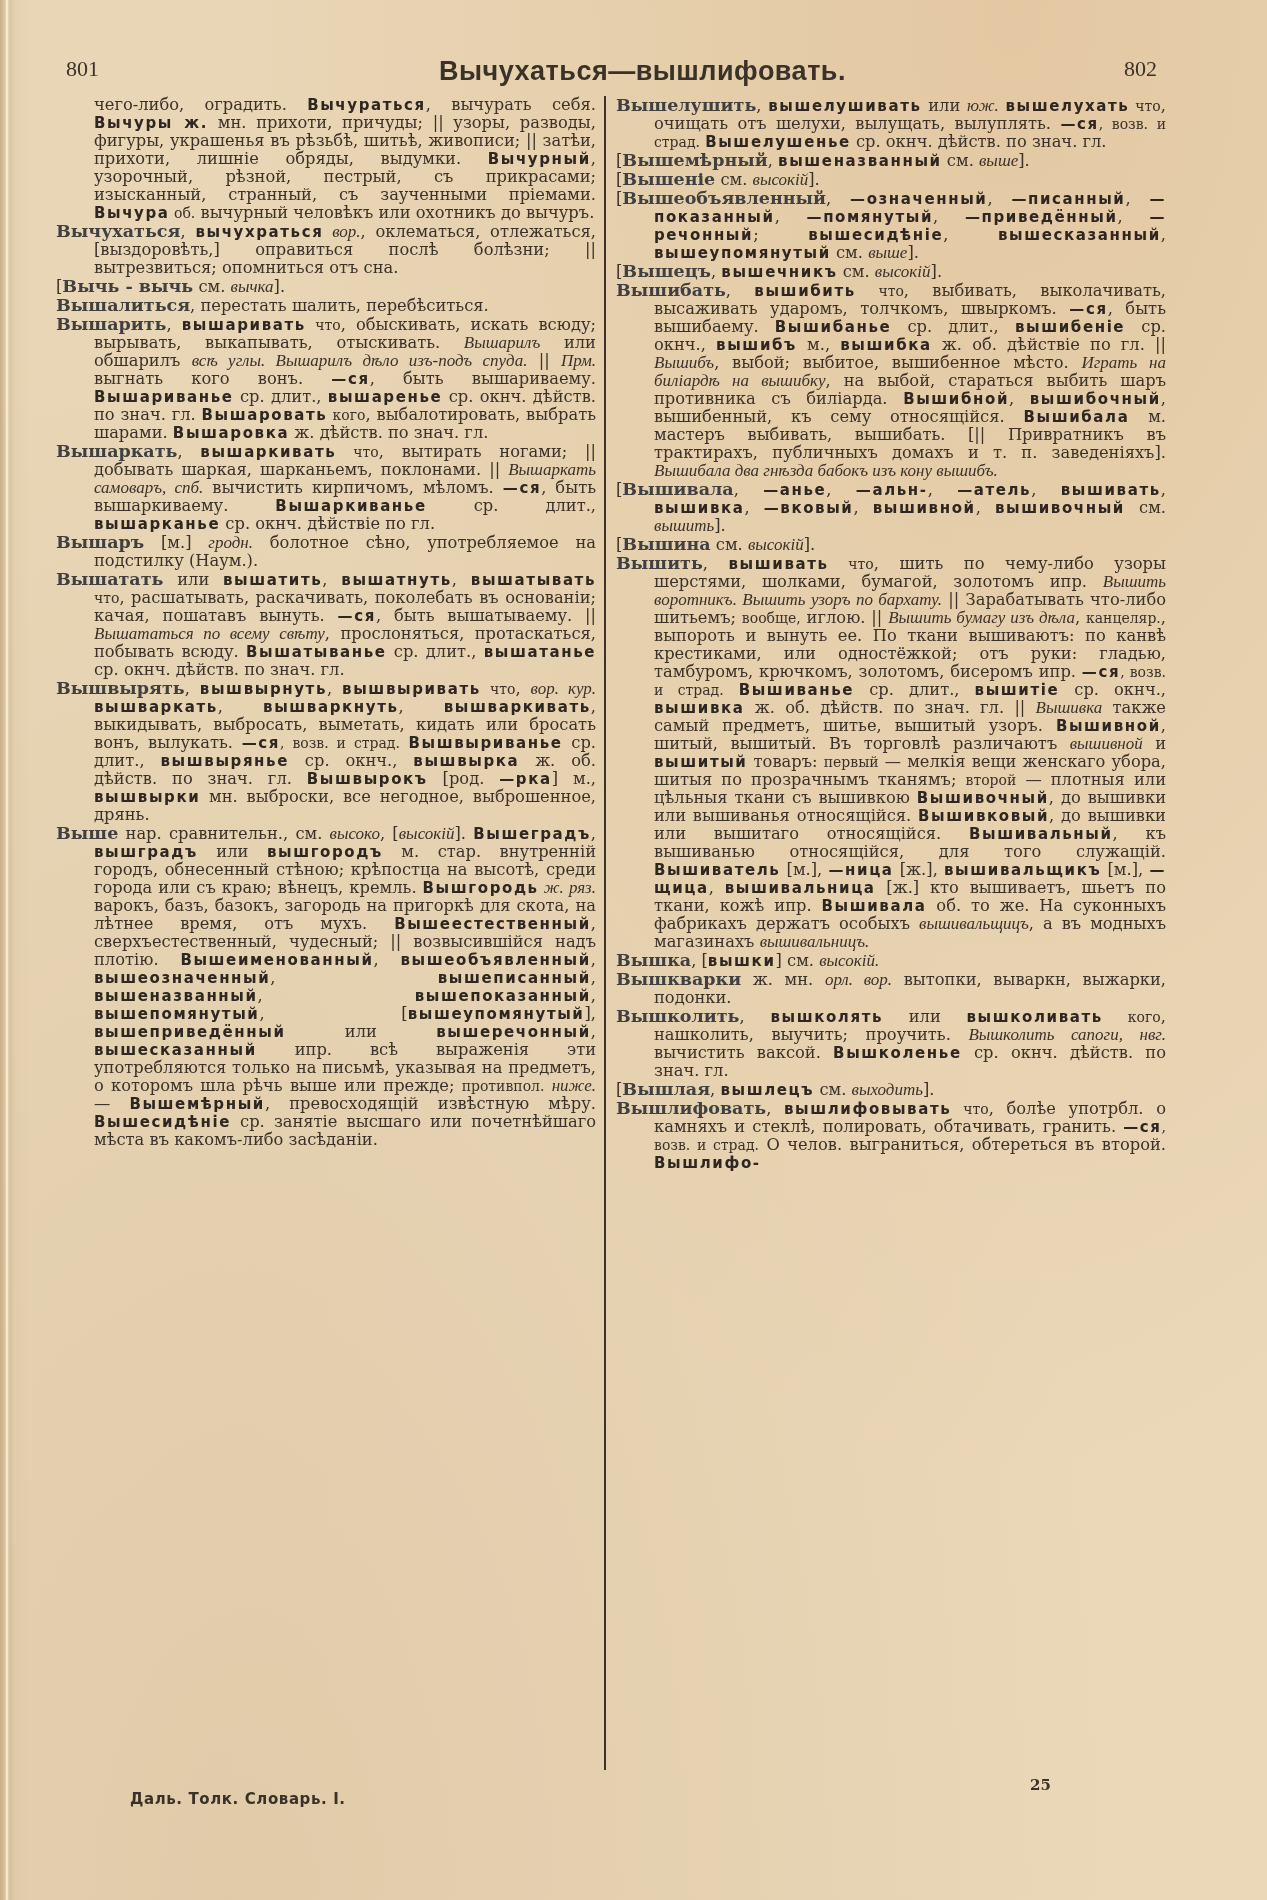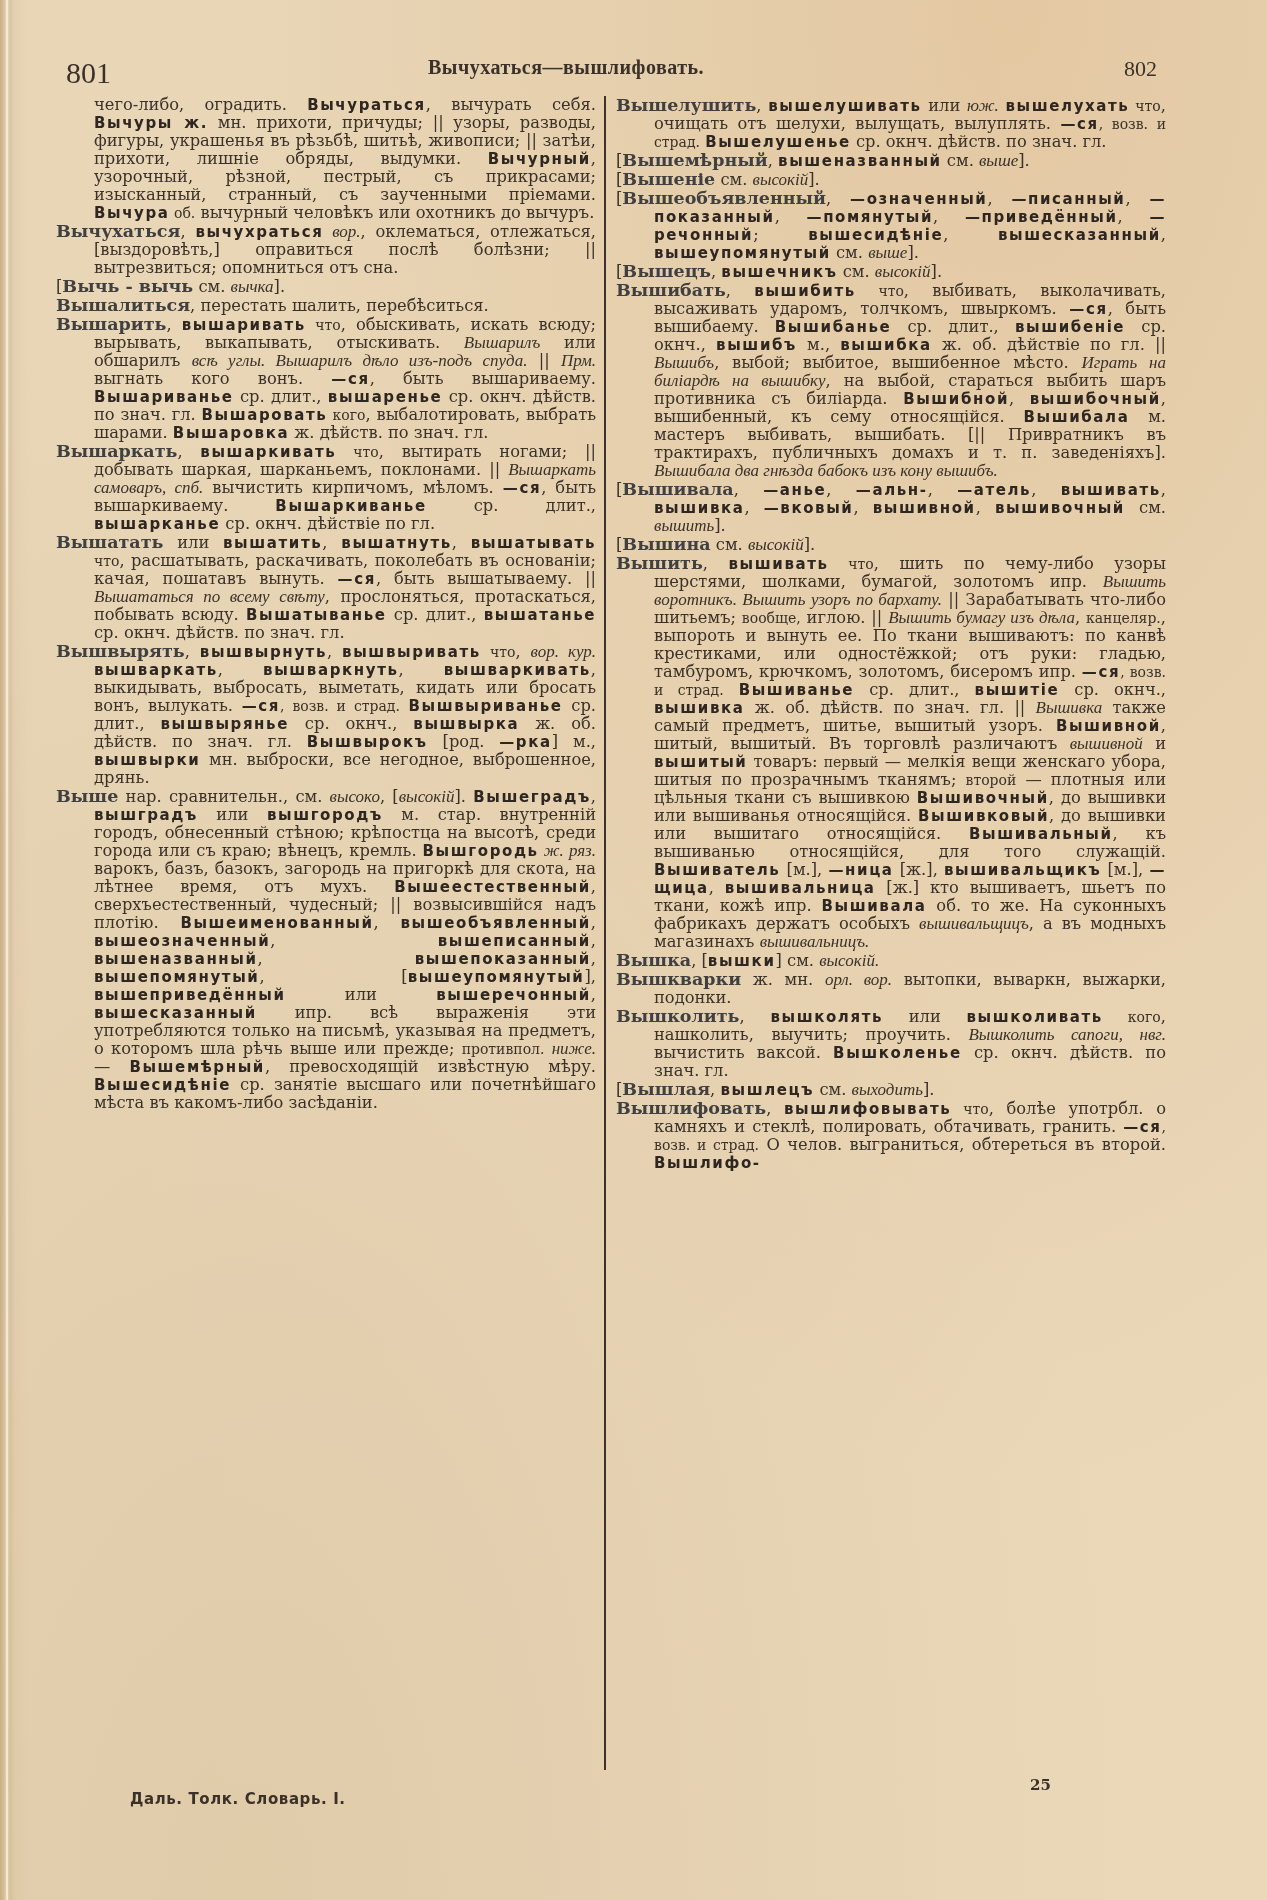--- a/index.html
+++ b/index.html
@@ -18,23 +18,23 @@
       linear-gradient(90deg, #c7b08a 0px, #d9c19a 4px, #efe2c8 7px, #d8c4a0 10px, #e4d1b0 14px, #e8d6b6 30px, #ead8b9 100%);
   }
   .binding-line {
     position: absolute; left: 6px; top: 0; width: 2px; height: 1900px;
     background: #f6ecd8; opacity: .8;
   }
   .header {
     position: absolute; top: 56px; left: 0; width: 1267px; height: 36px;
     font-size: 21px;
   }
-  .pnum-left { position: absolute; left: 66px; top: 0; font-family: "Liberation Serif", serif; font-size: 30px; text-align: center; }
+  .pnum-left { position: absolute; left: 66px; top: 0; font-family: "Liberation Serif", serif; font-size: 22px; text-align: center; }
   .pnum-right { position: absolute; left: 1124px; top: 0; font-family: "Liberation Serif", serif; font-size: 22px; text-align: right; }
-  .running-title { position: absolute; left: 428px; top: 0; font-weight: bold; letter-spacing: 0.5px; font-family: Liberation Serif, serif; font-size: 20px; }
+  .running-title { position: absolute; left: 439px; top: 0; font-weight: bold; letter-spacing: 0.5px; font-family: Liberation Sans, sans-serif; font-size: 27px; }
   .divider {
     position: absolute; left: 604px; top: 96px; width: 2px; height: 1674px;
     background: #3b322a;
   }
   .col {
     position: absolute; top: 96px;
     font-size: 16.3px; line-height: 18px;
     text-align: justify;
   }
   .col.left { left: 56px; width: 540px; }
@@ -70,20 +70,21 @@
 
 <div class="divider"></div>
 
 <div class="col left" id="col-left">
     <p class="entry cont"><span>чего-либо, оградить. </span><span class="b">Вычураться</span><span>, вычурать себя. </span><span class="b">Вычуры ж.</span><span> мн. прихоти, причуды; || узоры, разводы, фигуры, украшенья въ рѣзьбѣ, шитьѣ, живописи; || затѣи, прихоти, лишніе обряды, выдумки. </span><span class="b">Вычурный</span><span>, узорочный, рѣзной, пестрый, съ прикрасами; изысканный, странный, съ заученными пріемами. </span><span class="b">Вычура</span><span class="s"> об.</span><span> вычурный человѣкъ или охотникъ до вычуръ.</span></p>
     <p class="entry"><span class="hw">Вычухаться</span><span>, </span><span class="b">вычухраться</span><span class="i"> вор.</span><span>, оклематься, отлежаться, [выздоровѣть,] оправиться послѣ болѣзни; || вытрезвиться; опомниться отъ сна.</span></p>
     <p class="entry"><span>[</span><span class="hw">Вычь - вычь</span><span> см. </span><span class="i">вычка</span><span>].</span></p>
     <p class="entry"><span class="hw">Вышалиться</span><span>, перестать шалить, перебѣситься.</span></p>
     <p class="entry"><span class="hw">Вышарить</span><span>, </span><span class="b">вышаривать</span><span class="s"> что</span><span>, обыскивать, искать всюду; вырывать, выкапывать, отыскивать. </span><span class="i">Вышарилъ</span><span> или обшарилъ </span><span class="i">всѣ углы. Вышарилъ дѣло изъ-подъ спуда.</span><span> || </span><span class="i">Прм.</span><span> выгнать кого вонъ. </span><span class="b">—ся</span><span>, быть вышариваему. </span><span class="b">Вышариванье</span><span> ср. длит., </span><span class="b">вышаренье</span><span> ср. окнч. дѣйств. по знач. гл. </span><span class="b">Вышаровать</span><span class="s"> кого</span><span>, выбалотировать, выбрать шарами. </span><span class="b">Вышаровка</span><span> ж. дѣйств. по знач. гл.</span></p>
     <p class="entry"><span class="hw">Вышаркать</span><span>, </span><span class="b">вышаркивать</span><span class="s"> что</span><span>, вытирать ногами; || добывать шаркая, шарканьемъ, поклонами. || </span><span class="i">Вышаркать самоваръ, спб.</span><span> вычистить кирпичомъ, мѣломъ. </span><span class="b">—ся</span><span>, быть вышаркиваему. </span><span class="b">Вышаркиванье</span><span> ср. длит., </span><span class="b">вышарканье</span><span> ср. окнч. дѣйствіе по гл.</span></p>
+    <p class="entry"><span class="hw">Вышаръ</span><span> [м.] </span><span class="i">гродн.</span><span> болотное сѣно, употребляемое на подстилку (Наум.).</span></p>
     <p class="entry"><span class="hw">Вышатать</span><span> или </span><span class="b">вышатить</span><span>, </span><span class="b">вышатнуть</span><span>, </span><span class="b">вышатывать</span><span class="s"> что</span><span>, расшатывать, раскачивать, поколебать въ основаніи; качая, пошатавъ вынуть. </span><span class="b">—ся</span><span>, быть вышатываему. || </span><span class="i">Вышататься по всему свѣту</span><span>, прослоняться, протаскаться, побывать всюду. </span><span class="b">Вышатыванье</span><span> ср. длит., </span><span class="b">вышатанье</span><span> ср. окнч. дѣйств. по знач. гл.</span></p>
     <p class="entry"><span class="hw">Вышвырять</span><span>, </span><span class="b">вышвырнуть</span><span>, </span><span class="b">вышвыривать</span><span class="s"> что</span><span>, </span><span class="i">вор. кур.</span><span> </span><span class="b">вышваркать</span><span>, </span><span class="b">вышваркнуть</span><span>, </span><span class="b">вышваркивать</span><span>, выкидывать, выбросать, выметать, кидать или бросать вонъ, вылукать. </span><span class="b">—ся</span><span class="s">, возв. и страд.</span><span> </span><span class="b">Вышвыриванье</span><span> ср. длит., </span><span class="b">вышвырянье</span><span> ср. окнч., </span><span class="b">вышвырка</span><span> ж. об. дѣйств. по знач. гл. </span><span class="b">Вышвырокъ</span><span> [род. </span><span class="b">—рка</span><span>] м., </span><span class="b">вышвырки</span><span> мн. выброски, все негодное, выброшенное, дрянь.</span></p>
     <p class="entry"><span class="hw">Выше</span><span> нар. сравнительн., см. </span><span class="i">высоко</span><span>, [</span><span class="i">высокій</span><span>]. </span><span class="b">Вышеградъ</span><span>, </span><span class="b">вышградъ</span><span> или </span><span class="b">вышгородъ</span><span> м. стар. внутренній городъ, обнесенный стѣною; крѣпостца на высотѣ, среди города или съ краю; вѣнецъ, кремль. </span><span class="b">Вышгородь</span><span class="i"> ж. ряз.</span><span> варокъ, базъ, базокъ, загородь на пригоркѣ для скота, на лѣтнее время, отъ мухъ. </span><span class="b">Вышеестественный</span><span>, сверхъестественный, чудесный; || возвысившійся надъ плотію. </span><span class="b">Вышеименованный</span><span>, </span><span class="b">вышеобъявленный</span><span>, </span><span class="b">вышеозначенный</span><span>, </span><span class="b">вышеписанный</span><span>, </span><span class="b">вышеназванный</span><span>, </span><span class="b">вышепоказанный</span><span>, </span><span class="b">вышепомянутый</span><span>, [</span><span class="b">вышеупомянутый</span><span>], </span><span class="b">вышеприведённый</span><span> или </span><span class="b">вышеречонный</span><span>, </span><span class="b">вышесказанный</span><span> ипр. всѣ выраженія эти употребляются только на письмѣ, указывая на предметъ, о которомъ шла рѣчь выше или прежде; </span><span class="s">противпол.</span><span> </span><span class="i">ниже.</span><span> — </span><span class="b">Вышемѣрный</span><span>, превосходящій извѣстную мѣру. </span><span class="b">Вышесидѣніе</span><span> ср. занятіе высшаго или почетнѣйшаго мѣста въ какомъ-либо засѣданіи.</span></p>
   </div>
 <div class="col right" id="col-right">
     <p class="entry"><span class="hw">Вышелушить</span><span>, </span><span class="b">вышелушивать</span><span> или </span><span class="i">юж.</span><span> </span><span class="b">вышелухать</span><span class="s"> что</span><span>, очищать отъ шелухи, вылущать, вылуплять. </span><span class="b">—ся</span><span class="s">, возв. и страд.</span><span> </span><span class="b">Вышелушенье</span><span> ср. окнч. дѣйств. по знач. гл.</span></p>
     <p class="entry"><span>[</span><span class="hw">Вышемѣрный</span><span>, </span><span class="b">вышеназванный</span><span> см. </span><span class="i">выше</span><span>].</span></p>
     <p class="entry"><span>[</span><span class="hw">Вышеніе</span><span> см. </span><span class="i">высокій</span><span>].</span></p>
     <p class="entry"><span>[</span><span class="hw">Вышеобъявленный</span><span>, </span><span class="b">—означенный</span><span>, </span><span class="b">—писанный</span><span>, </span><span class="b">—показанный</span><span>, </span><span class="b">—помянутый</span><span>, </span><span class="b">—приведённый</span><span>, </span><span class="b">—речонный</span><span>; </span><span class="b">вышесидѣніе</span><span>, </span><span class="b">вышесказанный</span><span>, </span><span class="b">вышеупомянутый</span><span> см. </span><span class="i">выше</span><span>].</span></p>
     <p class="entry"><span>[</span><span class="hw">Вышецъ</span><span>, </span><span class="b">вышечникъ</span><span> см. </span><span class="i">высокій</span><span>].</span></p>

